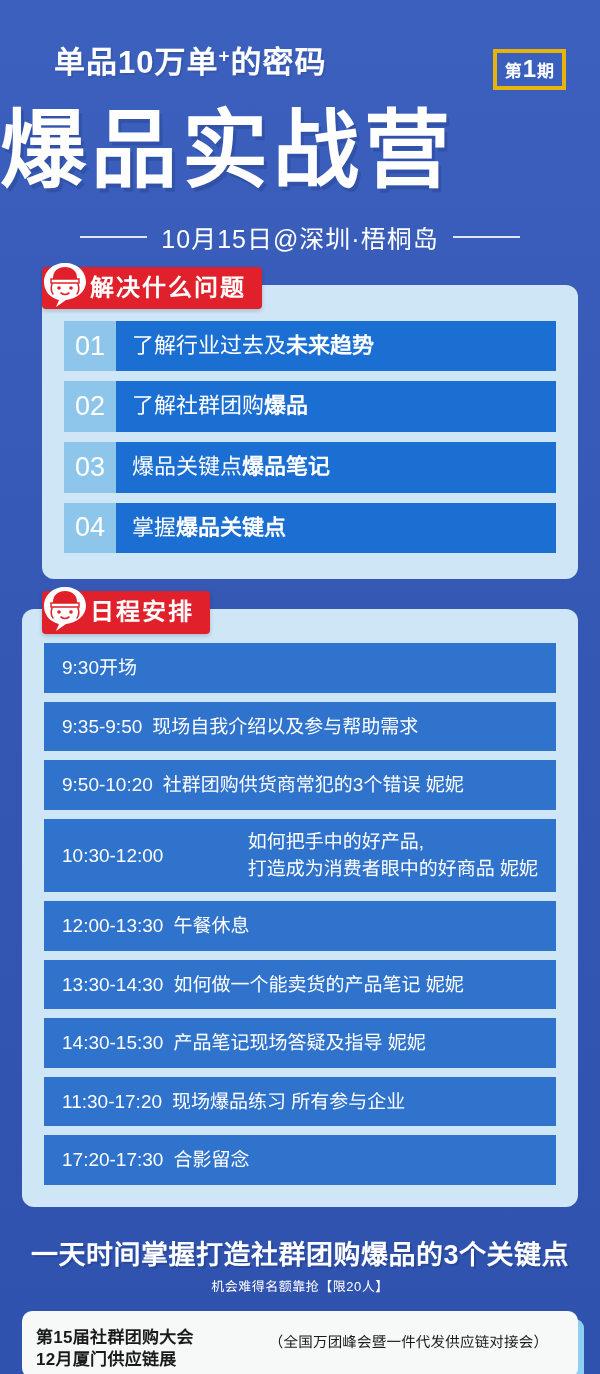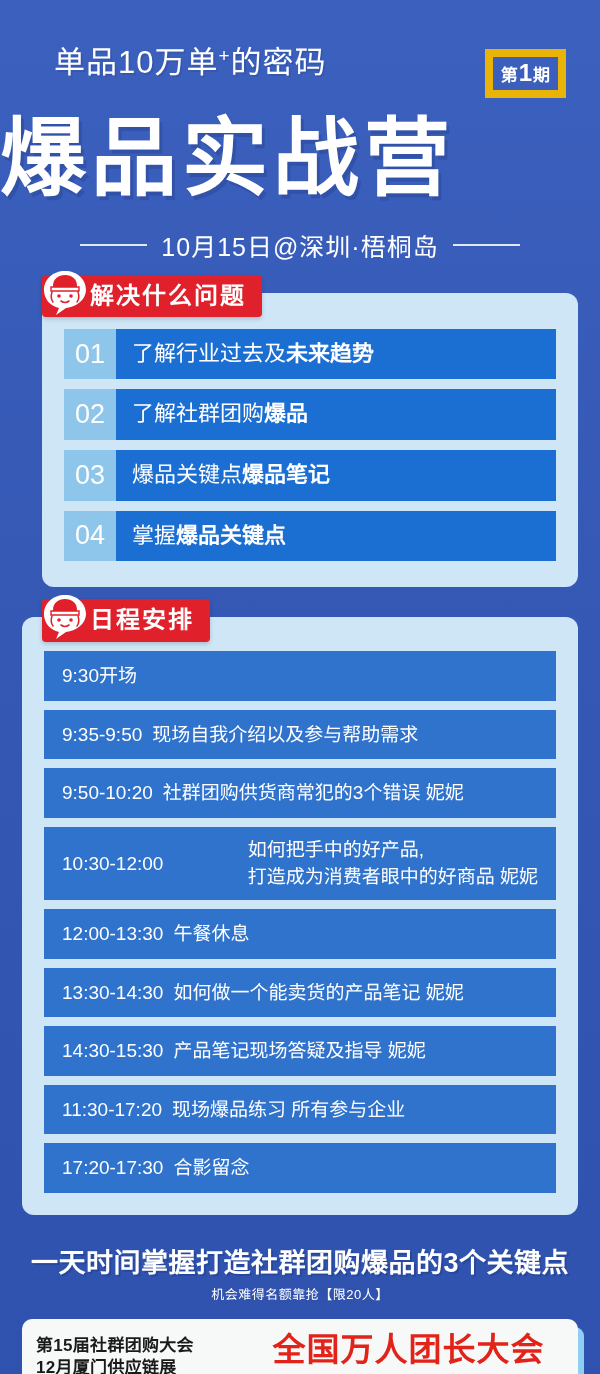--- a/index.html
+++ b/index.html
@@ -12,27 +12,27 @@
     color:#fff;
   }
 
   
   .header { position:relative; padding:46px 0 0 0; }
   .kicker-row {
     display:flex; align-items:flex-start; justify-content:space-between;
     padding:0 34px 0 54px;
   }
   .kicker {
-    font-size:31px; font-weight:normal; letter-spacing:1px;
+    font-size:31px; font-weight:bold; letter-spacing:1px;
     line-height:1; color:#fff; white-space:nowrap;
     text-shadow:2px 2px 0 rgba(0,0,0,.08);
   }
   .kicker sup { font-size:19px; vertical-align:super; }
   .issue-badge {
-    border:8px solid #eab308; padding:4px 8px 5px; line-height:1;
+    border:4px solid #eab308; padding:4px 8px 5px; line-height:1;
     font-size:17px; font-weight:bold; white-space:nowrap; margin-top:3px;
   }
   .issue-badge .num { font-size:24px; padding:0 1px; }
 
   .main-title {
     font-size:86px; font-weight:bold;
     letter-spacing:5px; line-height:1.08; margin-top:14px;
     text-shadow:3px 4px 0 rgba(20,40,100,.22);
   }
 
@@ -250,19 +250,18 @@
   <div class="banner-shadow"></div>
   <div class="banner">
 
     <div class="banner-top">
       <div class="banner-left">
         <div class="bl-l1">第15届社群团购大会</div>
         <div class="bl-l2">12月厦门供应链展</div>
 
       </div>
       <div class="banner-right">
-        <div class="br-title">全国万人团长大会</div>
         <div class="br-sub">（全国万团峰会暨一件代发供应链对接会）</div>
       </div>
     </div>
 
   </div>
 </div>
 
 </body></html>

